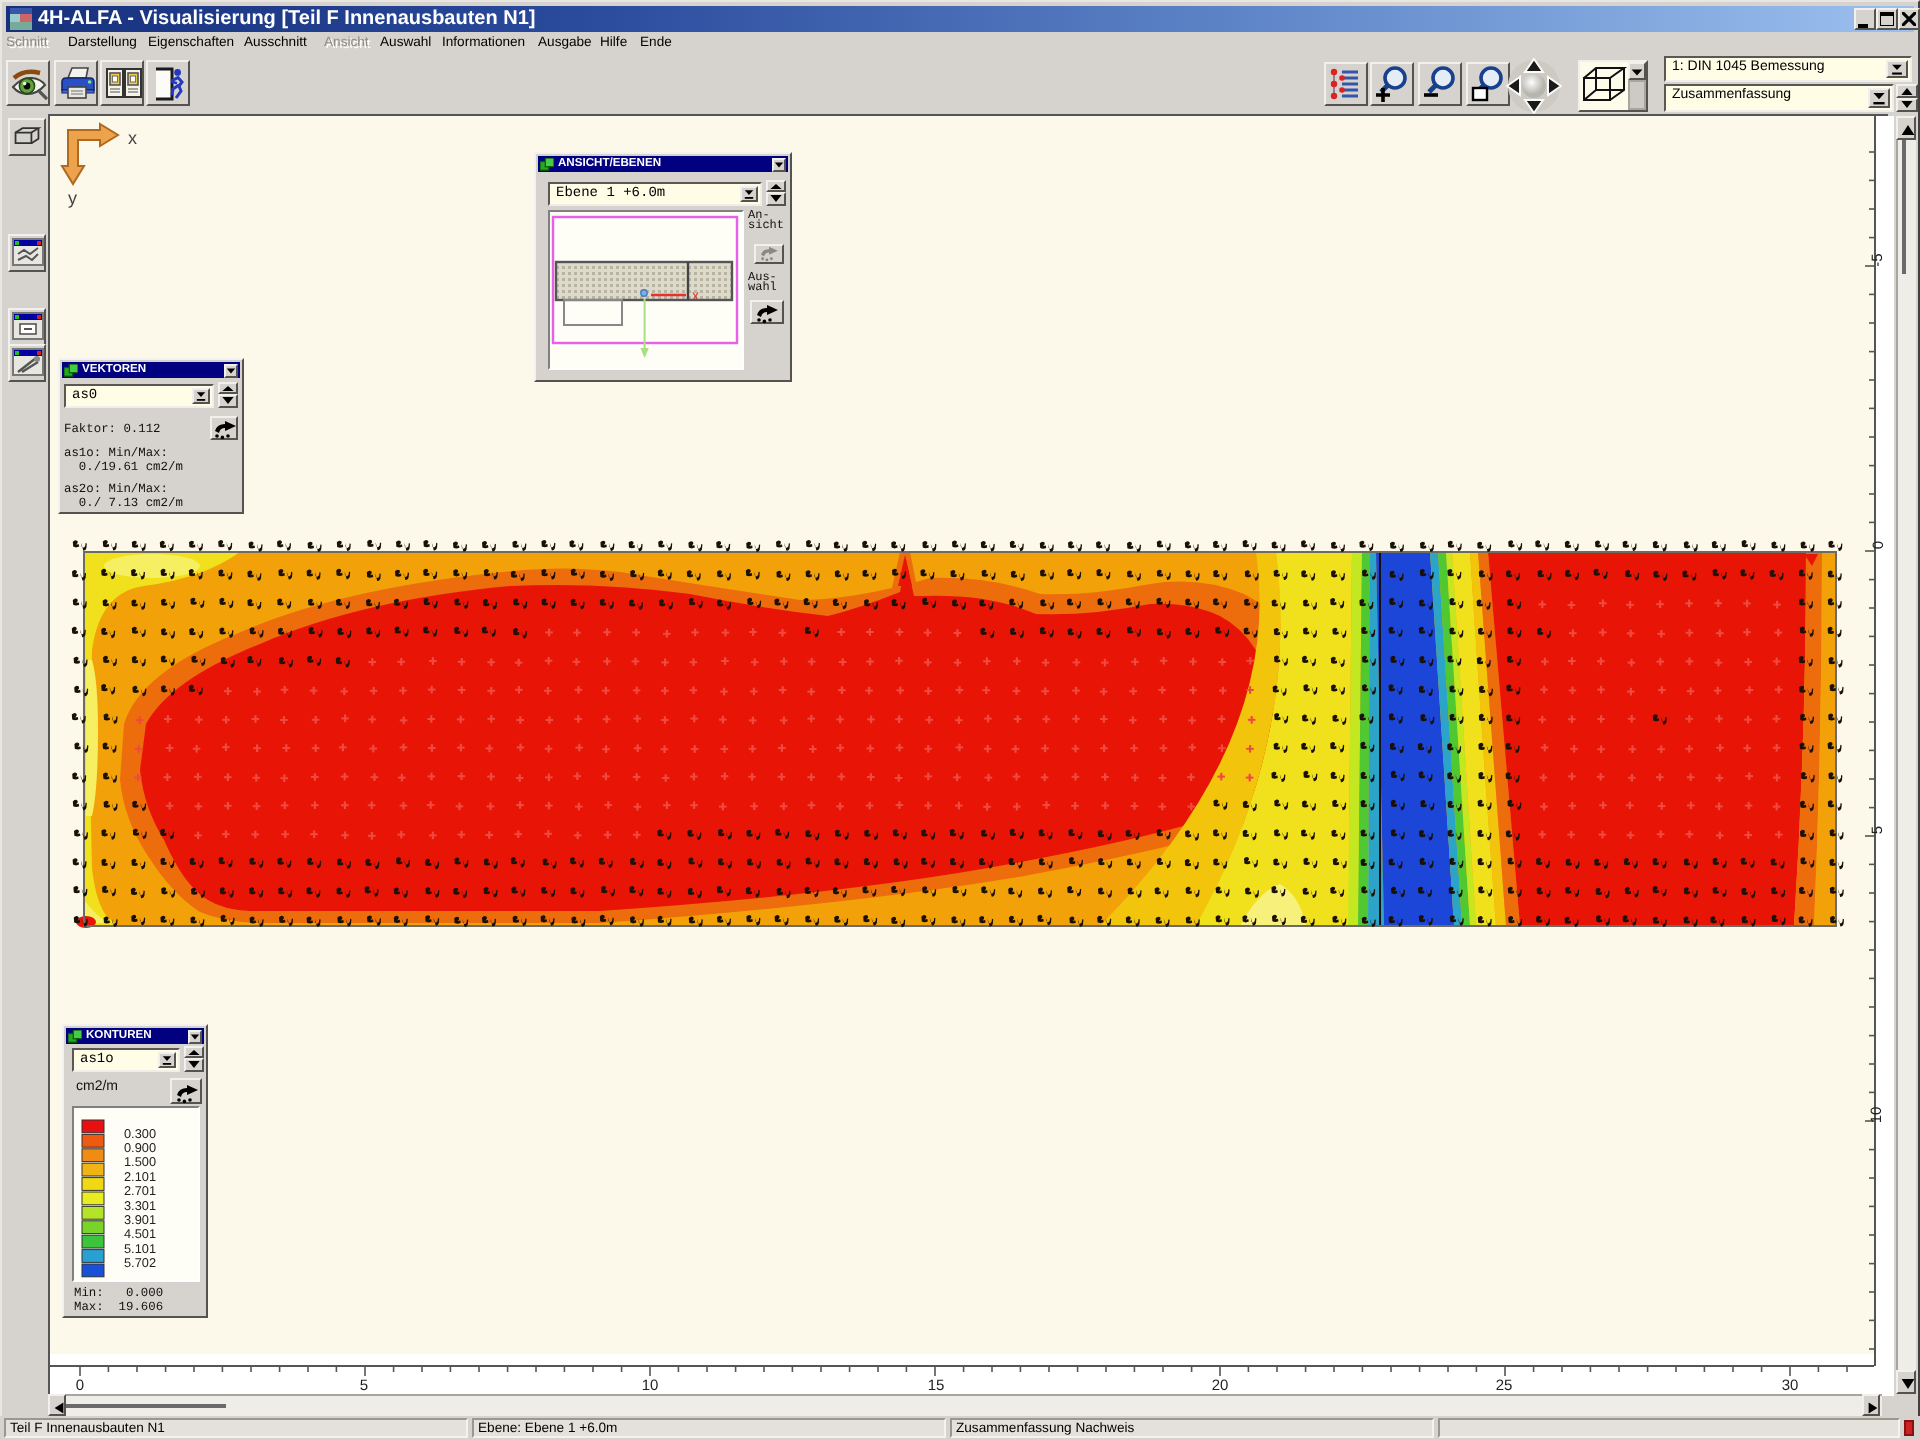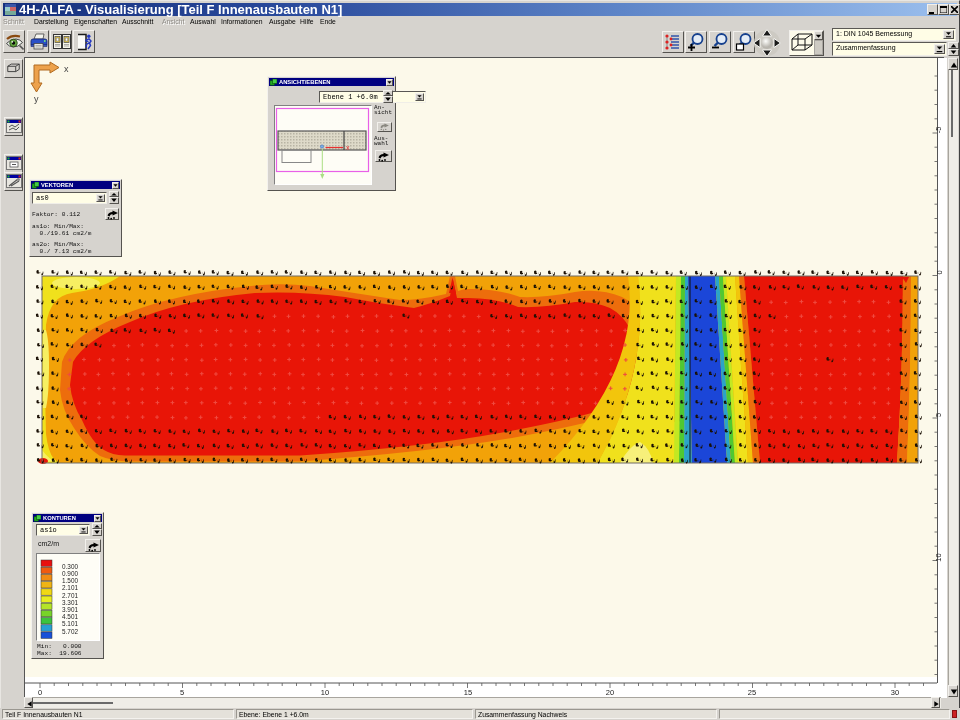--- a/index.html
+++ b/index.html
@@ -10,21 +10,21 @@
 </style></head><body>
 <div class="abs" style="left:0;top:0;width:960px;height:720px;border:1px solid;border-color:#e8e6e2 #404040 #404040 #e8e6e2;"></div>
 <div class="abs" style="left:3px;top:3px;width:954px;height:13px;background:linear-gradient(to right,#16307c,#2a4a9c 30%,#5e85c8 65%,#9cc0ee);display:flex;align-items:center;">
 <svg class="abs" style="left:2px;top:1px" width="11" height="11" viewBox="0 0 11 11">
       <rect x="0" y="0" width="11" height="11" fill="#fff"></rect>
       <rect x="0" y="0" width="11" height="3" fill="#3a56a8"></rect>
       <rect x="0" y="3" width="5" height="4" fill="#9cc"></rect>
       <rect x="5" y="3" width="6" height="4" fill="#c66"></rect>
       <rect x="0" y="7" width="11" height="4" fill="#7a9"></rect>
     </svg>
-<span style="color:#fff;font-size:13px;font-weight:bold;margin-left:16px;letter-spacing:0px;">4H-ALFA - Visualisierung [Teil F Innenausbauten N1]</span>
+<span style="color:#fff;font-size:10px;font-weight:bold;margin-left:16px;letter-spacing:0px;">4H-ALFA - Visualisierung [Teil F Innenausbauten N1]</span>
 </div>
 <div class="abs btn" style="left:927px;top:4px;width:11px;height:11px;font-size:8px;text-align:center;line-height:9px;color:#000;"><svg width="7" height="7" viewBox="0 0 7 7" style="margin-top:2px">
       <rect x="0" y="5" width="5" height="2" fill="#000"></rect>
     </svg></div>
 <div class="abs btn" style="left:938px;top:4px;width:11px;height:11px;font-size:8px;text-align:center;line-height:9px;color:#000;"><svg width="7" height="7" viewBox="0 0 7 7" style="margin-top:1px">
       <rect x="0" y="0" width="7" height="7" fill="none" stroke="#000"></rect>
       <rect x="0" y="0" width="7" height="2" fill="#000"></rect>
     </svg></div>
 <div class="abs btn" style="left:949px;top:4px;width:11px;height:11px;font-size:8px;text-align:center;line-height:9px;color:#000;"><svg width="7" height="7" viewBox="0 0 7 7" style="margin-top:1px">
       <path d="M0 0 L7 7 M7 0 L0 7" stroke="#000" stroke-width="1.6"></path>
@@ -1228,21 +1228,21 @@
         <rect x="0" y="2" width="5" height="5" fill="#22aa22" stroke="#0a550a" stroke-width="0.7"></rect>
         <rect x="3" y="0" width="5" height="5" fill="#44cc44" stroke="#0a550a" stroke-width="0.7"></rect>
       </svg>
 <span style="font-size:5.8px;font-weight:bold;margin-left:2px;white-space:nowrap;">ANSICHT/EBENEN</span>
 <div class="abs btn" style="right:1px;top:0.5px;width:7px;height:7px;">
         <svg width="5" height="5" viewBox="0 0 6 6" style="display:block;margin:0.5px auto">
           <path d="M0.5 1.5 L3 4.5 L5.5 1.5 Z" fill="#000"></path>
         </svg>
       </div>
 </div>
-    <div class="abs" style="left:6px;top:14px;width:107px;height:12px;background:#fffde6;border:1px solid;border-color:#5a5854 #f0eee8 #f0eee8 #5a5854;margin-left:45px;">
+    <div class="abs" style="left:6px;top:14px;width:107px;height:12px;background:#fffde6;border:1px solid;border-color:#5a5854 #f0eee8 #f0eee8 #5a5854;">
 <span style="position:absolute;left:3px;top:1px;font-size:7px;font-family:'Liberation Mono',monospace;color:#000;white-space:nowrap;">Ebene 1 +6.0m</span>
 <div class="abs btn" style="right:1px;top:1px;width:9px;height:8px;background:#d6d3ce;">
         <svg width="7" height="6" viewBox="0 0 8 8" style="display:block;margin:0 auto">
           <path d="M1.2 1.5 L4 4.6 L6.8 1.5 Z" fill="#000"></path>
           <rect x="1.2" y="6" width="5.6" height="1.2" fill="#000"></rect>
         </svg>
       </div>
     </div>
     <div class="abs" style="left:115px;top:13px;width:10px;height:13px;">
 <div class="abs btn" style="left:0;top:0;width:10px;height:6px;"></div>

